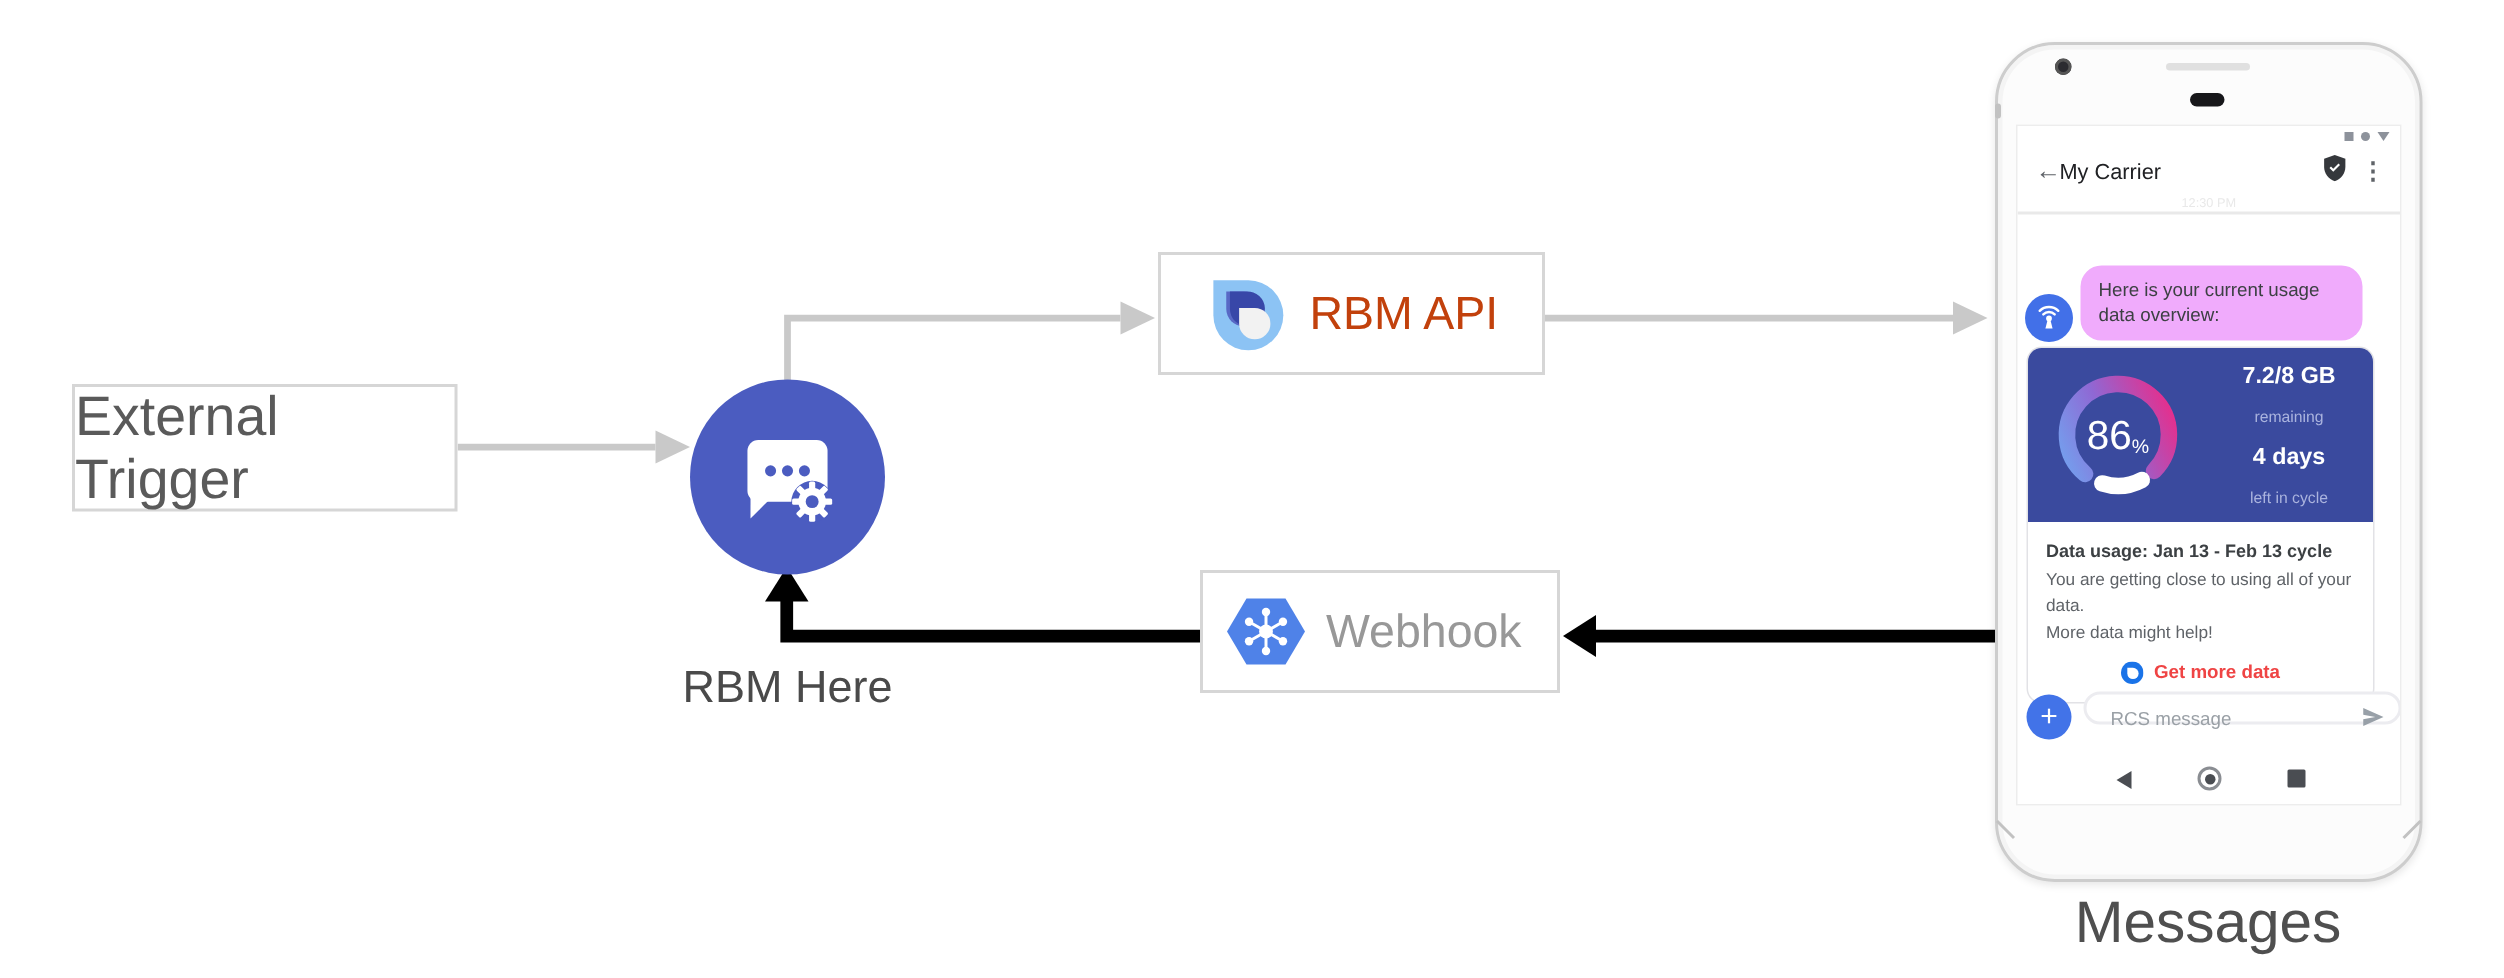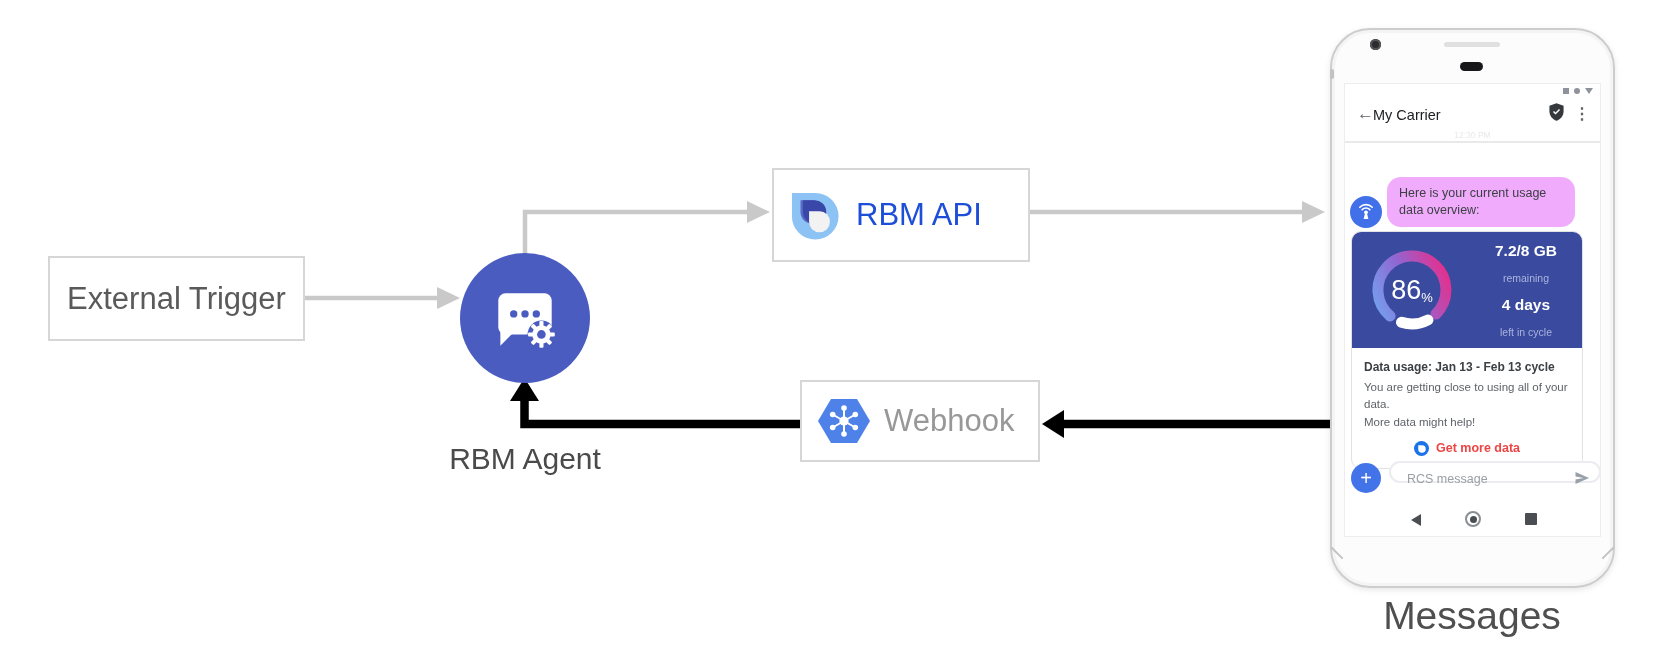--- a/index.html
+++ b/index.html
@@ -1,22 +1,22 @@
 <!DOCTYPE html>
 <html><head>
 <meta charset="utf-8">
 <style>
   html,body{margin:0;padding:0;background:#fff;}
   #canvas{position:relative;width:1669px;height:652px;background:#fff;overflow:hidden;
           font-family:"Liberation Sans",sans-serif;}
   
   .dbox{position:absolute;background:#fff;border:2px solid #d6d6d6;box-sizing:border-box;
         display:flex;align-items:center;color:#5a5a5a;font-weight:300;}
-  #et-box{left:48px;top:256px;width:257px;height:85px;justify-content:center;font-size:31px;}
-  #api-box{left:772px;top:168px;width:258px;height:94px;padding-left:13px;gap:15px;font-size:31px;color:#1d4ed8;}
+  #et-box{left:48px;top:256px;width:257px;height:85px;justify-content:center;font-size:37px;}
+  #api-box{left:772px;top:168px;width:258px;height:82px;padding-left:30px;gap:15px;font-size:31px;color:#c2410c;}
   #wh-box{left:800px;top:380px;width:240px;height:82px;padding-left:14px;gap:12px;font-size:31px;color:#989898;}
   #agent-circle{position:absolute;left:460px;top:253px;width:130px;height:130px;border-radius:50%;
         background:#4b5cc0;display:flex;align-items:center;justify-content:center;}
   .node-label{position:absolute;text-align:center;font-weight:300;color:#4a4a4a;}
   #agent-label{left:415px;top:442px;width:220px;font-size:30px;}
   #messages-label{left:1352px;top:594px;width:240px;font-size:39px;color:#4f4f4f;}
   #connectors{position:absolute;left:0;top:0;}
   
   #phone{position:absolute;left:1330px;top:28px;width:285px;height:560px;background:#fcfcfc;
          border:2px solid #cdcdcd;border-radius:40px;box-sizing:border-box;
@@ -131,21 +131,21 @@
           <rect x="-2" y="-13" width="4" height="6" rx="1" transform="rotate(135)"></rect>
           <rect x="-2" y="-13" width="4" height="6" rx="1" transform="rotate(180)"></rect>
           <rect x="-2" y="-13" width="4" height="6" rx="1" transform="rotate(225)"></rect>
           <rect x="-2" y="-13" width="4" height="6" rx="1" transform="rotate(270)"></rect>
           <rect x="-2" y="-13" width="4" height="6" rx="1" transform="rotate(315)"></rect>
         </g>
         <circle r="4.2" fill="#4b5cc0"></circle>
       </g>
     </svg>
   </div>
-  <div class="node-label" id="agent-label">RBM Agent</div>
+  <div class="node-label" id="agent-label">RBM Here</div>
 
   <div class="dbox" id="api-box">
     <svg width="54" height="54" viewBox="0 0 44 44">
       <path d="M4 4 L23 4 A19 19 0 1 1 4 23 Z" fill="#8cc3f4"></path>
       <path d="M11 10 L20.5 10 A9.5 9.5 0 1 1 11 19.5 Z" fill="#5868c5"></path>
       <path d="M13 10 L22 10 A9.5 9.5 0 1 1 13 19.5 Z" fill="#3847a8"></path>
       <path d="M18 19 L26.5 19 A8.5 8.5 0 1 1 18 27.5 Z" fill="#f2f2f2"></path>
     </svg>
     <span>RBM API</span>
   </div>

